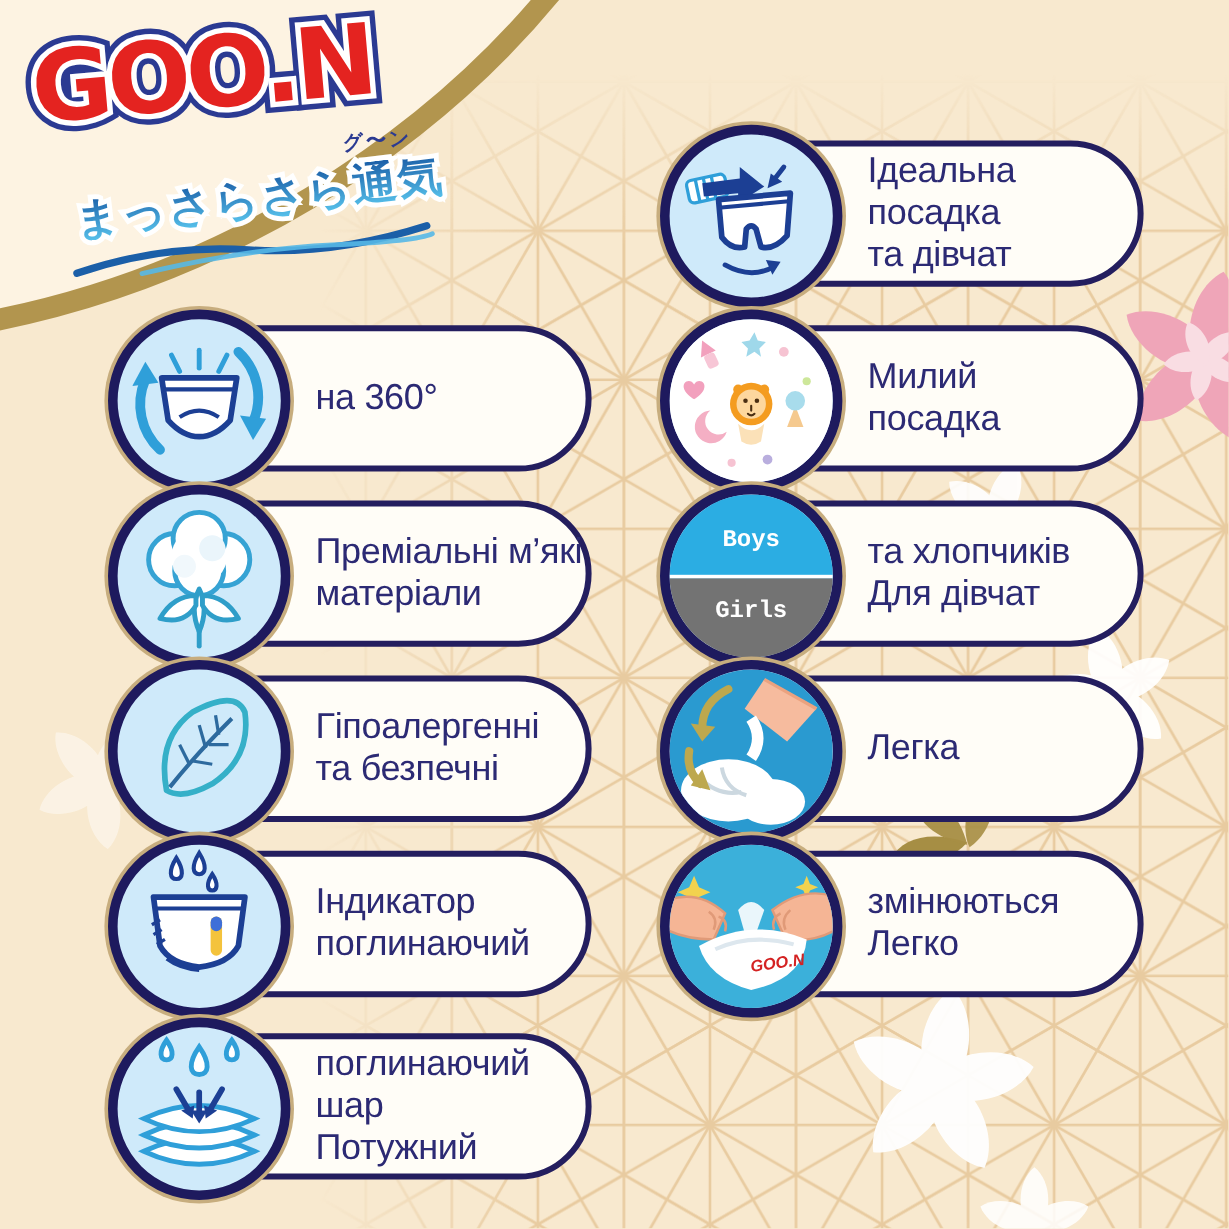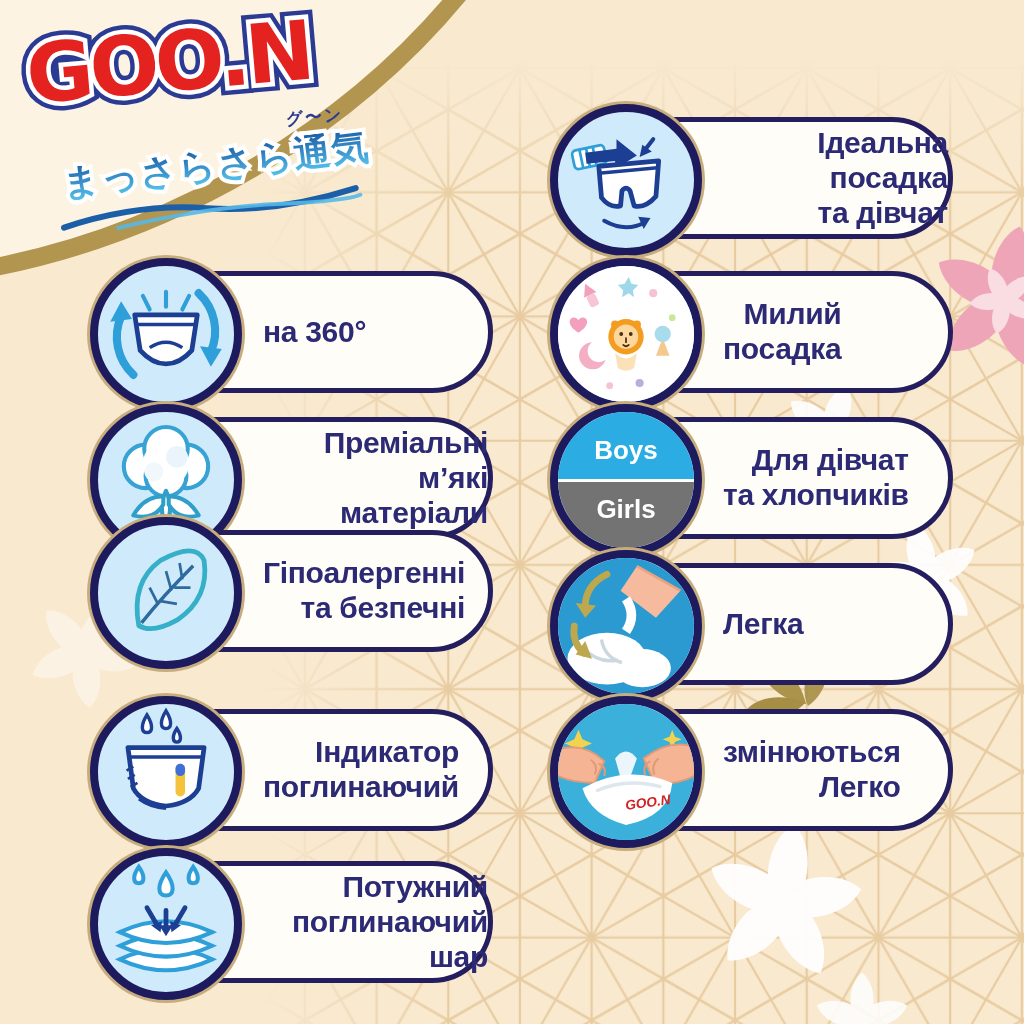--- a/index.html
+++ b/index.html
@@ -17,26 +17,26 @@
     -webkit-mask-image:linear-gradient(180deg,transparent 6%,#000 20%);
     mask-image:linear-gradient(180deg,transparent 6%,#000 20%);}
   
   .pill{position:absolute;width:398px;height:122px;background:#fffdf7;
     border:5px solid #241e5f;border-radius:66px;box-sizing:border-box;}
   .icon-circle{position:absolute;left:-10px;top:-18px;width:152px;height:152px;
     border-radius:50%;background:#cfeafa;border:8px solid #1e1a5e;
     box-shadow:0 0 0 3px #c7ad7e;box-sizing:border-box;overflow:hidden;}
   .icon-circle svg{position:absolute;inset:0;width:100%;height:100%;}
   .caption{position:absolute;left:163px;top:50%;transform:translateY(-50%);
-    font-weight:bold;font-size:30px;line-height:1.16;color:#2c2a74;letter-spacing:-.3px;text-align:right;}
+    font-weight:normal;font-size:30px;line-height:1.16;color:#2c2a74;letter-spacing:-.3px;}
   .caption span{display:block;}
   
   .bg-split{position:absolute;inset:0;display:flex;flex-direction:column;}
   .bg-top,.bg-bottom{flex:1;display:flex;align-items:center;justify-content:center;
-    color:#fff;font-weight:bold;font-size:26px;}
+    color:#fff;font-weight:bold;font-size:20px;font-family:Liberation Mono, monospace;}
   .bg-top{background:#2bade3;border-bottom:3px solid #fff;padding-top:10px;}
   .bg-bottom{background:#737373;padding-bottom:10px;}
   
   .logo{position:absolute;left:26px;top:20px;width:330px;transform:rotate(-5deg);}
   .stack{position:relative;display:inline-block;white-space:nowrap;}
   .stack span{display:inline-block;}
   .stack span+span{position:absolute;left:0;top:0;}
   .brand span{font-family:"DejaVu Sans",sans-serif;font-weight:900;
     font-size:82px;letter-spacing:-4px;line-height:1;}
   .brand .s1{-webkit-text-stroke:18px #2b3a92;color:#2b3a92;}
@@ -171,21 +171,21 @@
       </g>
       <path d="M50,84 L50,93" stroke="#2f9ec9" stroke-width="3" stroke-linecap="round"></path>
     </svg>
   </div>
   <div class="caption">
     <span>Преміальні м’які</span>
     <span>матеріали</span>
   </div>
 </div>
 
-<div class="pill" style="left:95px;top:530px">
+<div class="pill" style="left:95px;top:563px">
   <div class="icon-circle">
     <svg viewBox="0 0 100 100">
       <path d="M30,74 Q24,42 46,26 Q72,12 78,26 Q82,54 58,70 Q40,80 30,74 Z" fill="none" stroke="#35b0c8" stroke-width="3.5" stroke-linejoin="round"></path>
       <path d="M32,72 Q48,52 70,30" stroke="#2d6a9e" stroke-width="2.5" fill="none"></path>
       <g stroke="#2d6a9e" stroke-width="2" fill="none">
         <path d="M44,58 L38,46"></path>
           <path d="M54,48 L50,34"></path>
           <path d="M62,40 L60,28"></path>
         <path d="M46,56 L58,58"></path>
           <path d="M56,46 L68,46"></path>
@@ -241,22 +241,22 @@
         <path d="M36,38 L43,50"></path>
           <path d="M50,40 L50,52"></path>
           <path d="M64,38 L57,50"></path>
       </g>
       <polygon points="46,56 39,51 47,48" fill="#1c3f94"></polygon>
       <polygon points="50,59 45,51 55,51" fill="#1c3f94"></polygon>
       <polygon points="54,56 53,48 61,51" fill="#1c3f94"></polygon>
     </svg>
   </div>
   <div class="caption">
+    <span>поглинаючий шар</span>
     <span>Потужний</span>
-    <span>поглинаючий шар</span>
   </div>
 </div>
 
 <div class="pill" style="left:555px;top:117px">
   <div class="icon-circle">
     <svg viewBox="0 0 100 100">
       <g transform="rotate(-12 24 33)">
         <rect x="11" y="26" width="24" height="14" rx="3" fill="#fff" stroke="#2f9fd9" stroke-width="2"></rect>
         <path d="M17,26 V40 M22,26 V40 M27,26 V40" stroke="#2f9fd9" stroke-width="2"></path>
       </g>
@@ -311,22 +311,22 @@
 </div>
 
 <div class="pill" style="left:555px;top:417px">
   <div class="icon-circle">
     <div class="bg-split">
       <div class="bg-top">Boys</div>
       <div class="bg-bottom">Girls</div>
     </div>
   </div>
   <div class="caption">
+    <span>та хлопчиків</span>
     <span>Для дівчат</span>
-    <span>та хлопчиків</span>
   </div>
 </div>
 
 <div class="pill" style="left:555px;top:563px">
   <div class="icon-circle">
     <svg viewBox="0 0 100 100">
       <rect width="100" height="100" fill="#2a9ad0"></rect>
       <polygon points="58,6 90,24 72,44 46,24" fill="#f6bb9e"></polygon>
       <path d="M58,6 L90,24" stroke="#eba27f" stroke-width="2"></path>
       <path d="M50,30 Q58,42 50,54" stroke="#fff" stroke-width="7" fill="none"></path>

